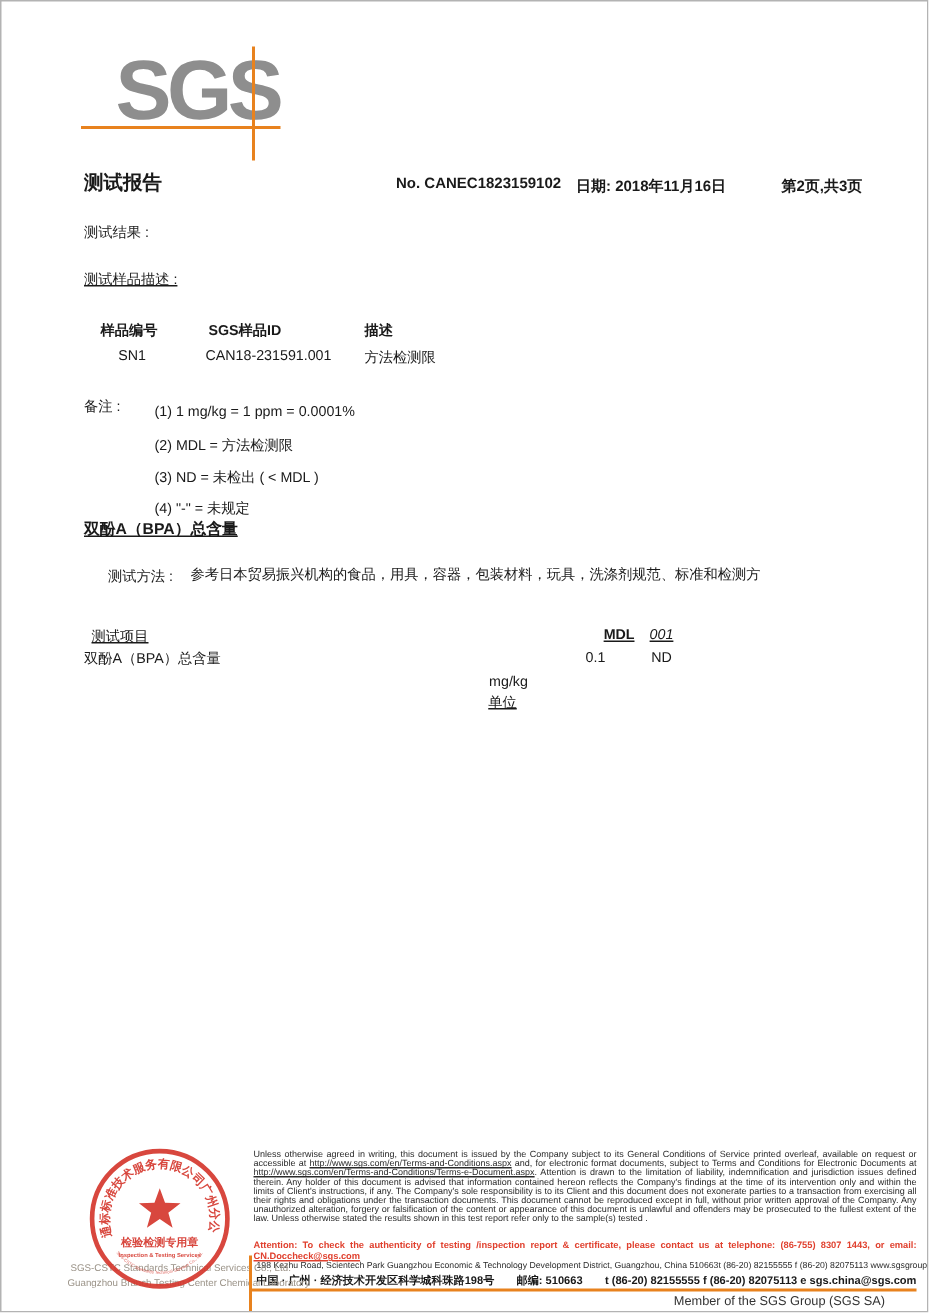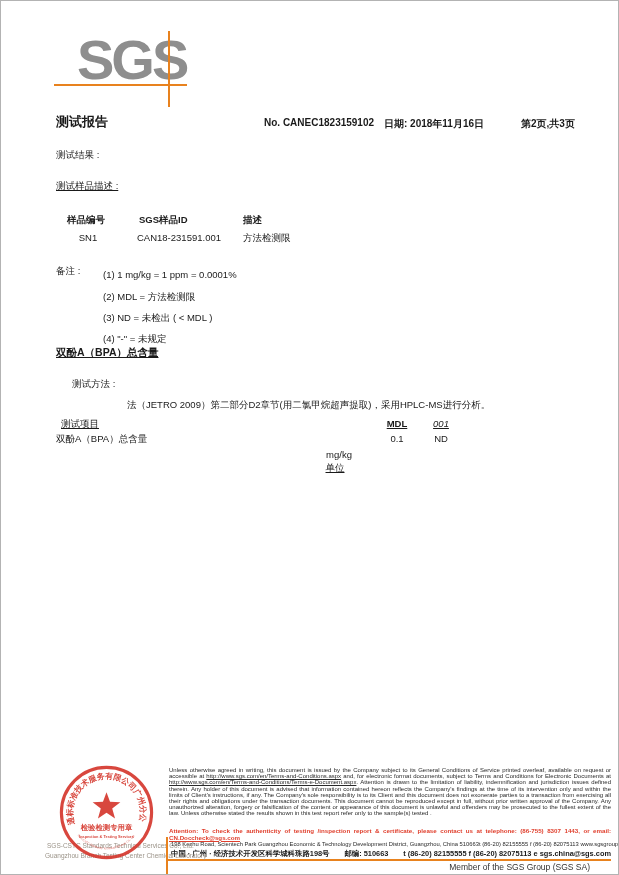--- a/index.html
+++ b/index.html
@@ -45,21 +45,21 @@
   .remark { position: absolute; left: 102px; }
 
   .bpa-title { position: absolute; left: 55px; top: 345px; font-size: 10.5px; font-weight: 700; text-decoration: underline; }
   .method-label { position: absolute; left: 55px; top: 377px; margin-left: 16px; }
   .method-line1 { position: absolute; left: 126px; top: 376px; }
   .method-line2 { position: absolute; left: 126px; top: 398px; }
 
   .rt-item-h { position: absolute; left: 58px; top: 417px; border-bottom: 1px solid #000; padding: 0 2px 1px 2px; }
   .rt-col { width: 52px; text-align: center; }
   .rt-unit-h { position: absolute; left: 308px; top: 417px; margin-top: 44px; }
-  .rt-mdl-h { position: absolute; left: 370px; top: 417px; font-weight: 700; }
+  .rt-mdl-h { position: absolute; left: 370px; top: 417px; font-weight: 700; text-align: right; }
   .rt-smp-h { position: absolute; left: 414px; top: 417px; font-style: italic; }
   .rt-underline { text-decoration: underline; }
   .rt-item { position: absolute; left: 55px; top: 432px; }
   .rt-unit { position: absolute; left: 312px; top: 432px; margin-top: 16px; }
   .rt-mdl { position: absolute; left: 370px; top: 432px; }
   .rt-smp { position: absolute; left: 414px; top: 432px; }
 
   
   .stamp { position: absolute; left: 57px; top: 763px; width: 97px; height: 97px; z-index: 3; opacity: 0.92; }
   .company-l1 { position: absolute; left: 46px; top: 841px; font-size: 6.5px; color: #9b9388; z-index: 1; }
@@ -110,21 +110,21 @@
   <div class="st-v3 body-text">方法检测限</div>
 
   <div class="remarks-label body-text">备注 :</div>
   <div class="remark body-text" style="top:268px">(1) 1 mg/kg = 1 ppm = 0.0001%</div>
   <div class="remark body-text" style="top:290px">(2) MDL = 方法检测限</div>
   <div class="remark body-text" style="top:311px">(3) ND = 未检出 ( &lt; MDL )</div>
   <div class="remark body-text" style="top:332px">(4) "-" = 未规定</div>
 
   <div class="bpa-title">双酚A（BPA）总含量</div>
   <div class="method-label body-text">测试方法 :</div>
-  <div class="method-line2 body-text">法（JETRO 2009）第二部分D2章节(用二氯甲烷超声提取)，采用HPLC-MS进行分析。</div>
+  <div class="method-line1 body-text">参考日本贸易振兴机构的食品，用具，容器，包装材料，玩具，洗涤剂规范、标准和检测方</div>
 
   <div class="rt-item-h body-text" style="border-bottom:none;text-decoration:underline;">测试项目</div>
   <div class="rt-unit-h rt-col rt-underline body-text">单位</div>
   <div class="rt-mdl-h rt-col rt-underline body-text">MDL</div>
   <div class="rt-smp-h rt-col rt-underline body-text">001</div>
   <div class="rt-item body-text">双酚A（BPA）总含量</div>
   <div class="rt-unit rt-col body-text">mg/kg</div>
   <div class="rt-mdl rt-col body-text">0.1</div>
   <div class="rt-smp rt-col body-text">ND</div>
 

